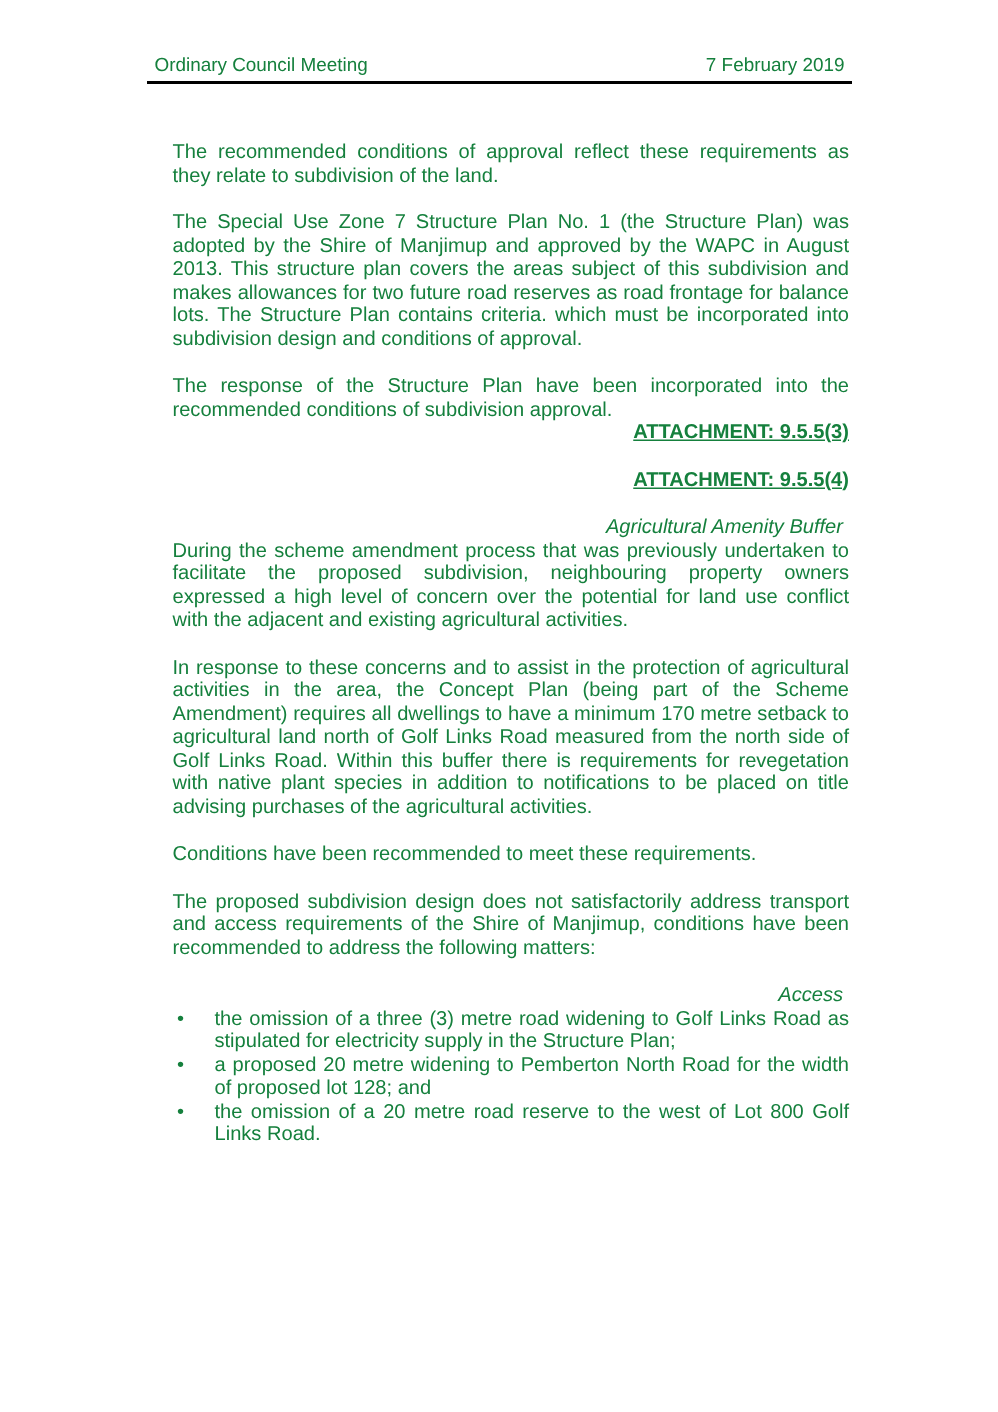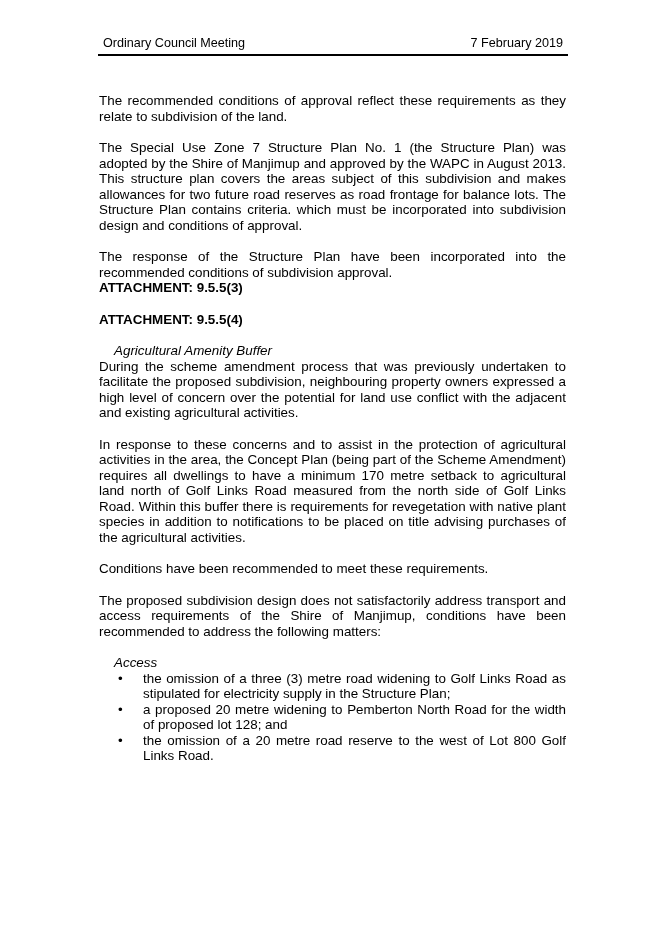--- a/index.html
+++ b/index.html
@@ -6,21 +6,21 @@
     margin: 0;
     padding: 0;
     background: #ffffff;
   }
   .page {
     position: relative;
     width: 665px;
     height: 941px;
     background: #ffffff;
     font-family: "Liberation Sans", sans-serif;
-    color: #000000;
+    color: #15803d;
     overflow: hidden;
   }
   .header {
     position: absolute;
     top: 36px;
     left: 98px;
     width: 470px;
     border-bottom: 2px solid #000000;
     padding-bottom: 4px;
   }
@@ -34,40 +34,41 @@
   }
   .content {
     position: absolute;
     top: 93px;
     left: 99px;
     width: 467px;
     font-size: 13.4px;
     line-height: 15.5px;
   }
   .para {
-    margin: 0 0 16px 0;
+    margin: 0 0 16px 16px;
     text-align: justify;
   }
   .para.no-gap {
     margin-bottom: 0;
   }
   .heading-underline {
     margin: 0;
     text-decoration: underline;
     text-align: left;
   }
   .heading-italic {
-    margin: 15px;
+    margin: 4px;
     font-style: italic;
-    text-align: left;
+    text-align: right;
   }
   .attachment {
     margin: 0 0 16px 0;
-    text-align: left;
+    text-align: right;
     font-weight: bold;
+    text-decoration: underline;
   }
   ul.bullets {
     margin: 0;
     padding: 0 0 0 44px;
     list-style: none;
   }
   ul.bullets li {
     position: relative;
     margin: 0;
     text-align: justify;

